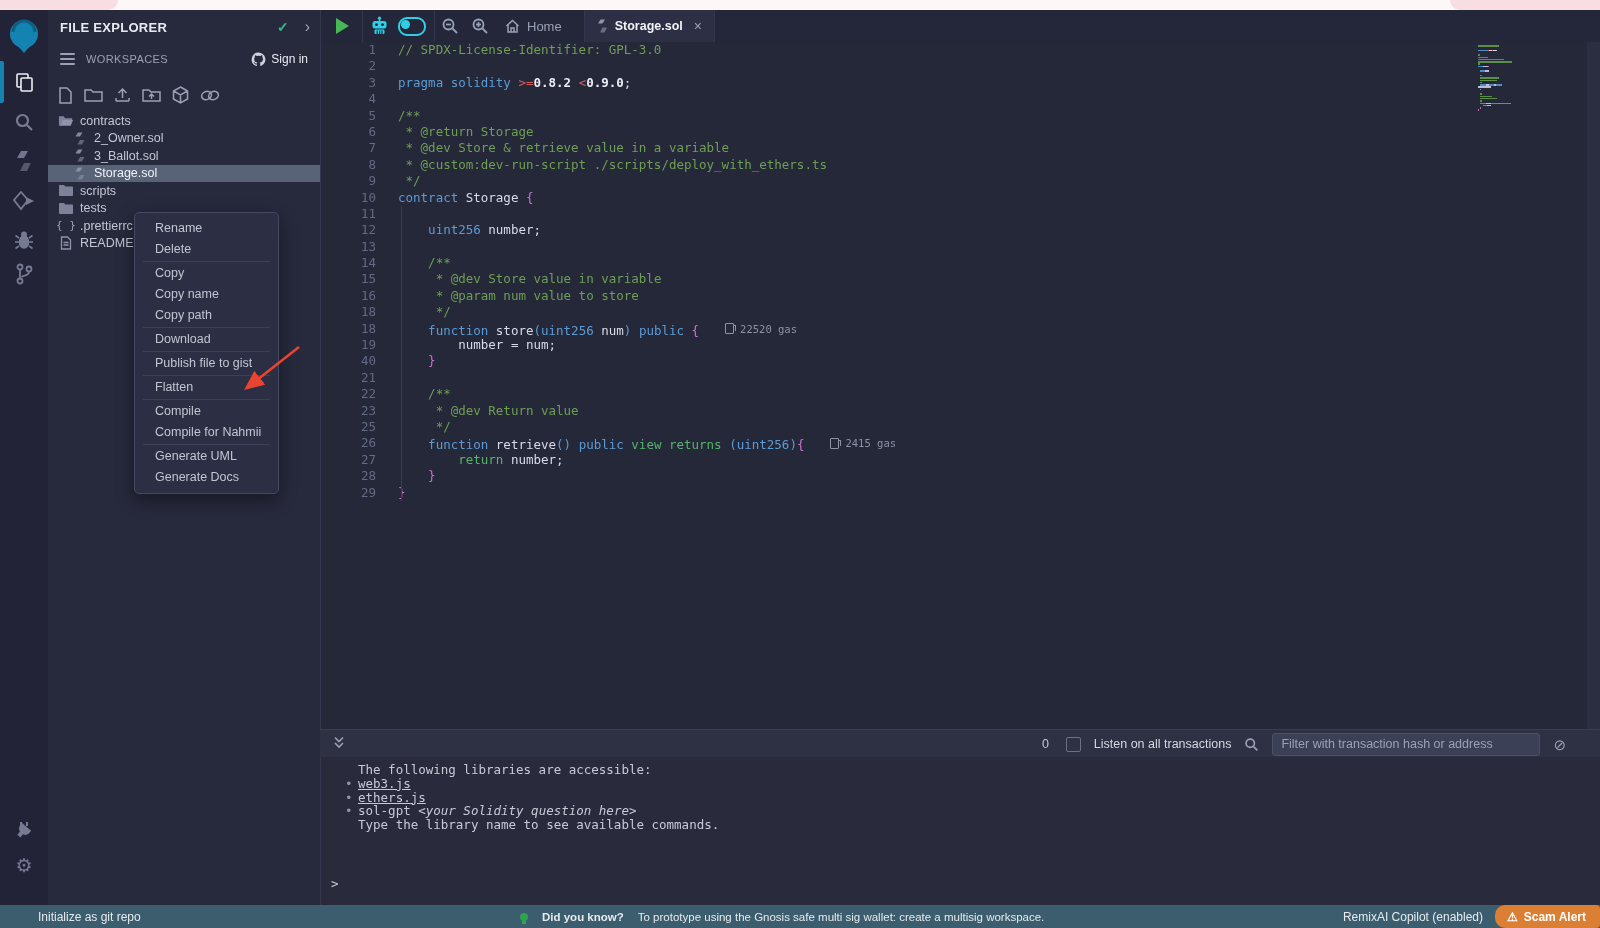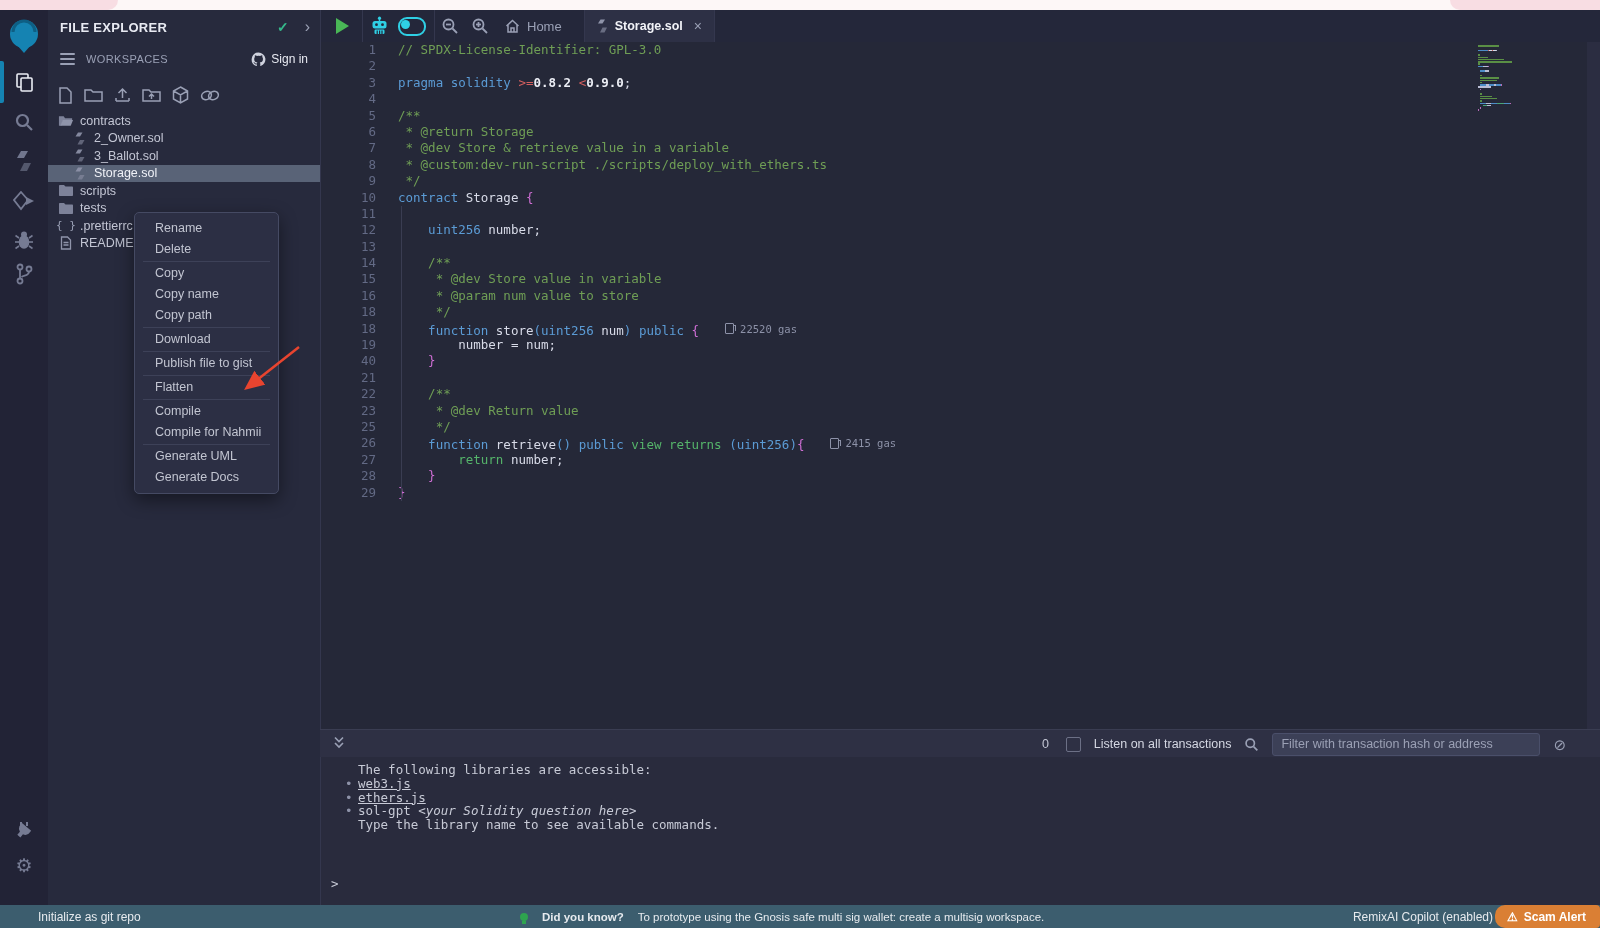--- a/index.html
+++ b/index.html
@@ -101,21 +101,21 @@
   .titalic{font-style:italic;}
   .prompt{position:absolute;left:10px;bottom:14px;color:#c7cad6;}
 
   
   .statusbar{position:absolute;left:0;top:895px;width:1600px;height:23px;background:#3c5d6e;display:flex;align-items:center;z-index:50;}
   .sb-left{color:#e6eaee;font-size:12px;padding-left:38px;}
   .sb-tip{position:absolute;left:520px;display:flex;align-items:center;gap:14px;color:#e6eaee;font-size:11.5px;}
   .sb-tip b{font-weight:700;}
   .bulb{width:8px;height:8px;border-radius:50%;background:#2ea44f;position:relative;}
   .bulb::after{content:"";position:absolute;left:2px;top:8px;width:4px;height:3px;background:#2ea44f;}
-  .sb-right{margin-left:auto;display:flex;align-items:center;color:#e6eaee;font-size:12px;gap:2px;}
+  .sb-right{margin-left:auto;display:flex;align-items:center;color:#e6eaee;font-size:12px;gap:12px;}
   .scam{height:23px;display:flex;align-items:center;gap:6px;background:#da7f34;color:#fff;font-size:12px;font-weight:700;
         padding:0 14px 0 12px;border-radius:10px 4px 4px 10px;}
   .scam .warn{font-size:12px;}
 </style>
 </head>
 <body>
 
 <div class="stage">
   <div class="top-strip">
     <div class="pinkL"></div>

